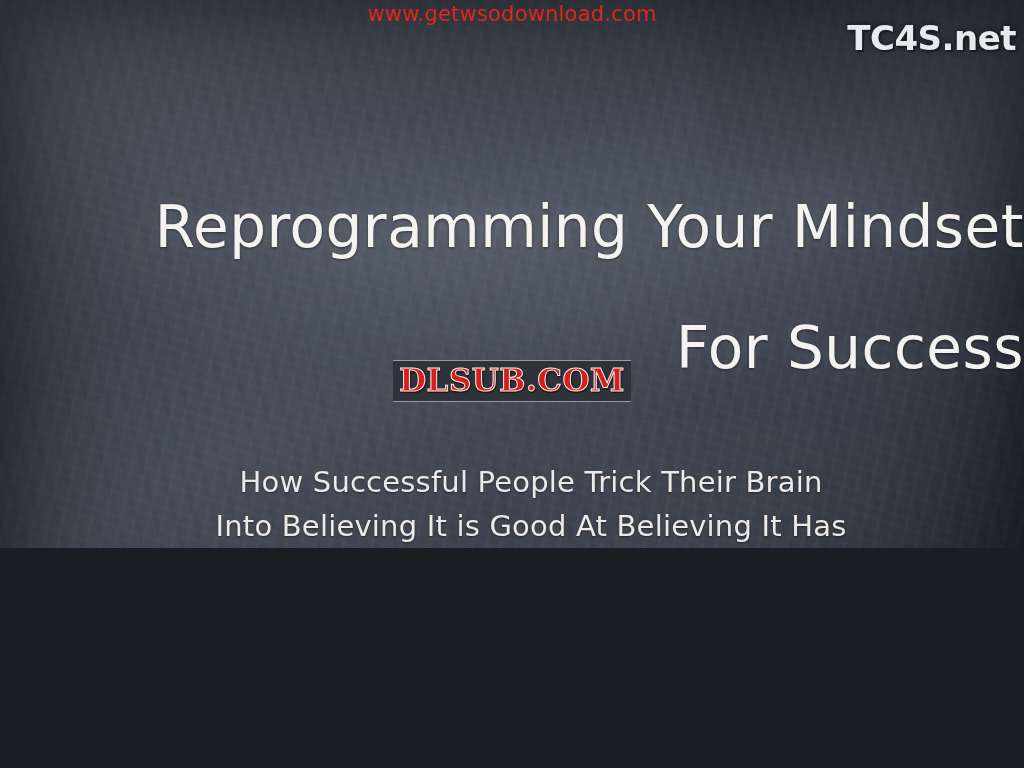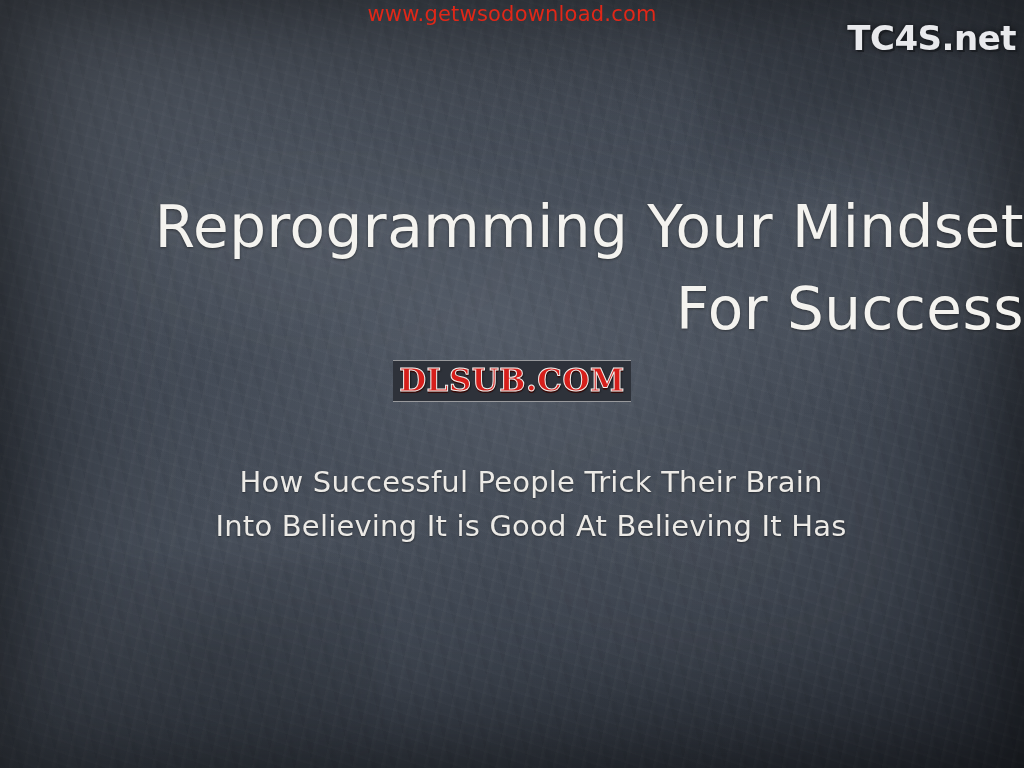--- a/index.html
+++ b/index.html
@@ -3,21 +3,21 @@
 <meta charset="utf-8">
 <style>
   html, body {
     margin: 0;
     padding: 0;
     background: #1a1d22;
   }
   #slide {
     position: relative;
     width: 1024px;
-    height: 768px;
+    height: 548px;
     overflow: hidden;
     background:
       radial-gradient(ellipse 60% 50% at 48% 42%, rgba(120,130,145,0.30) 0%, rgba(90,100,115,0.10) 45%, rgba(0,0,0,0.0) 70%),
       radial-gradient(ellipse 90% 70% at 20% 80%, rgba(70,78,90,0.35) 0%, rgba(0,0,0,0) 65%),
       radial-gradient(ellipse 70% 60% at 85% 20%, rgba(80,88,100,0.30) 0%, rgba(0,0,0,0) 60%),
       linear-gradient(155deg, #565d68 0%, #4c535e 18%, #414853 38%, #474e59 55%, #3c434e 72%, #343a44 88%, #2b3039 100%);
     font-family: "DejaVu Sans", sans-serif;
   }
   
   #slide .smudge {
@@ -95,21 +95,21 @@
     top: 186px;
     width: 1024px;
     text-align: right;
     color: #f4f3ef;
     font-family: "DejaVu Sans", sans-serif;
     font-size: 58px;
     line-height: 1.42;
     letter-spacing: 0.5px;
     text-shadow: 0 1px 3px rgba(0,0,0,0.45), 0 0 14px rgba(255,255,255,0.10);
   }
-  #title .l2 { display: block; }
+  #title .l2 { display: block; margin-top: 39px; }
 
   
   #dlsub {
     position: absolute;
     left: 0;
     top: 360px;
     width: 1024px;
     text-align: center;
   }
   #dlsub .stamp {

